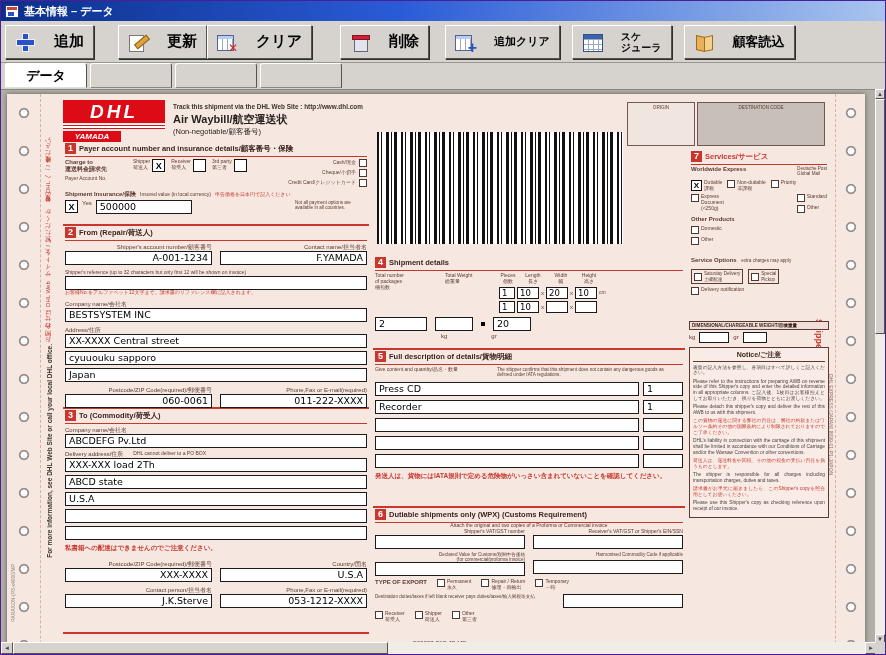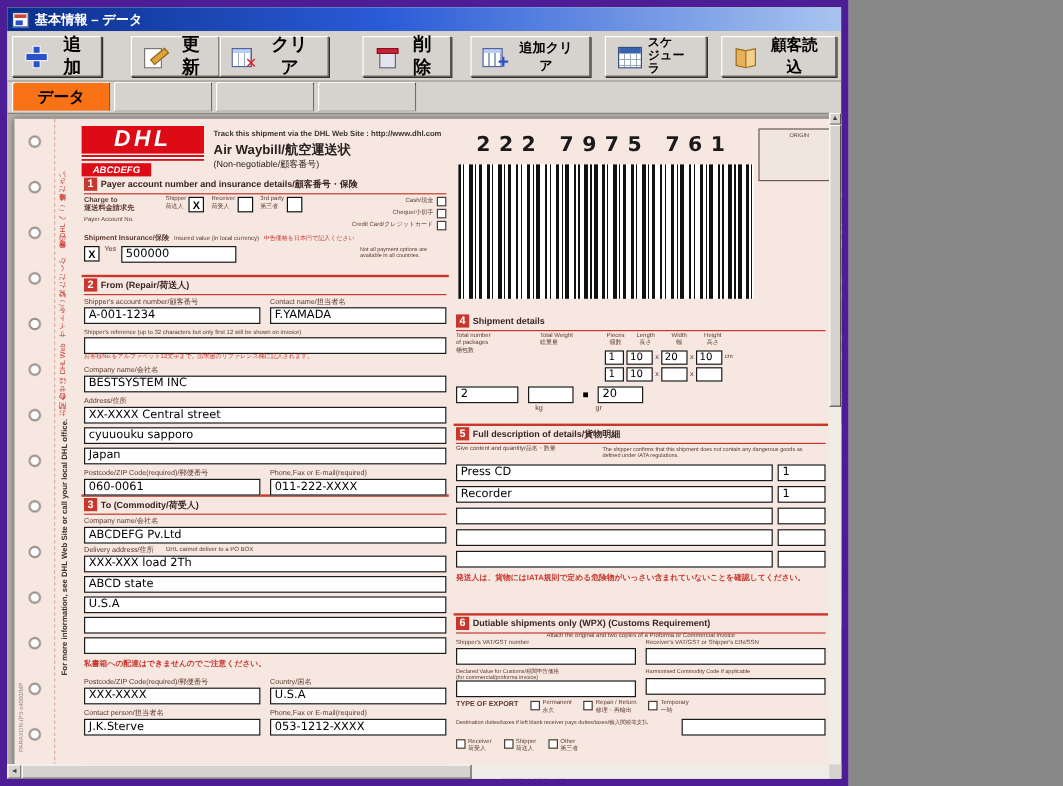--- a/index.html
+++ b/index.html
@@ -1,31 +1,31 @@
 <!DOCTYPE html>
 <html><head>
 <meta charset="utf-8">
 <style>
   * { margin:0; padding:0; box-sizing:border-box; }
   html,body { background:#888; }
   body { font-family:"Liberation Sans","DejaVu Sans",sans-serif; }
-  .win { position:relative; width:707px; height:655px; background:#d6d3ce; overflow:hidden; border:6px solid #4c1d95; }
+  .win { position:relative; width:886px; height:655px; background:#d6d3ce; overflow:hidden; border:1px solid #4c1d95; }
 
   
   .titlebar { position:absolute; top:0; left:0; right:0; height:20px;
     background:linear-gradient(90deg,#0b2f8a 0%,#2a5bd7 45%,#a8c4ee 100%);
     display:flex; align-items:center; gap:5px; padding:0 4px; color:#fff; font-size:11px; font-weight:bold; }
   .app-icon { width:14px; height:13px; background:#fff; border:1px solid #1a3c8c; position:relative; flex:none; }
   .app-icon::before { content:""; position:absolute; top:1px; left:1px; right:1px; height:3px; background:#c43; }
   .app-icon::after { content:""; position:absolute; top:6px; left:2px; width:6px; height:4px; background:#2b51c7; }
 
   
   .toolbar { position:absolute; top:20px; left:0; right:0; height:42px; background:#d6d3ce;
     border-bottom:1px solid #9a978e; display:flex; align-items:center; padding:0 4px; }
-  .tbtn { display:flex; align-items:center; gap:6px; height:34px; padding:0 9px; background:#d6d3ce;
+  .tbtn { display:flex; align-items:center; gap:19px; height:34px; padding:0 9px; background:#d6d3ce;
     border:1px solid; border-color:#ffffff #55534b #55534b #ffffff; box-shadow:1px 1px 0 #2f2e29;
     font-family:inherit; font-weight:bold; font-size:15px; color:#000; cursor:default; }
   .tlabel-sm { font-size:11px; font-weight:bold; }
   .tlabel-2l { display:flex; flex-direction:column; font-size:10px; line-height:11px; font-weight:bold; text-align:left; }
   .tlabel-md { font-size:13px; font-weight:bold; }
   .ticon { width:20px; height:20px; position:relative; flex:none; }
   .icon-add::before { content:""; position:absolute; left:8px; top:2px; width:5px; height:17px; background:#2b51c7; box-shadow:0 0 0 1px #eef; }
   .icon-add::after  { content:""; position:absolute; left:2px; top:8px; width:17px; height:5px; background:#2b51c7; box-shadow:0 0 0 1px #eef; }
   .icon-update::before { content:""; position:absolute; left:1px; top:3px; width:13px; height:15px; background:#fff; border:1px solid #777; }
   .icon-update::after { content:""; position:absolute; left:6px; top:7px; width:14px; height:4px; background:#e0a23c; border:1px solid #8a6a20; transform:rotate(-40deg); }
@@ -43,21 +43,21 @@
       repeating-linear-gradient(rgba(0,0,0,0) 0 4px,#9ab 4px 5px),#fff; }
   .icon-cust::before { content:""; position:absolute; left:2px; top:4px; width:7px; height:13px; background:#e8b05a; border:1px solid #9a7020; transform:skewY(12deg); }
   .icon-cust::after { content:""; position:absolute; left:10px; top:4px; width:7px; height:13px; background:#f4d08a; border:1px solid #9a7020; transform:skewY(-12deg); }
   .m24{margin-left:24px}.m22{}.m16{margin-left:16px}.m28{margin-left:28px}.m12{margin-left:12px}
 
   
   .tabrow { position:absolute; top:62px; left:4px; height:25px; display:flex; gap:3px; }
   .tab { width:82px; height:25px; background:#d6d3ce; border:1px solid; border-color:#ffffff #55534b #8a887e #ffffff;
     border-radius:3px 3px 0 0; display:flex; align-items:center; justify-content:center;
     font-size:13px; font-weight:bold; color:#000; }
-  .tab.active { background:#f97316; border-bottom-color:#e4e1dc; }
+  .tab.active { background:#ffffff; border-bottom-color:#e4e1dc; }
 
   
   .workspace { position:absolute; top:88px; left:0; width:876px; height:555px; background:#b2afa8; overflow:hidden; border-top:1px solid #8a887e; }
   .paper { position:absolute; left:6px; top:4px; width:858px; height:720px; background:#f6e7e1; box-shadow:0 0 5px rgba(0,0,0,.45); }
   .holes { position:absolute; top:0; bottom:0;
     background-image:radial-gradient(circle at 17px 19px,#fdfdfd 0 3.2px,#8f8f8f 3.8px 4.6px,#c7a99e 5px,rgba(0,0,0,0) 5.6px);
     background-size:34px 38px; }
   .holes-l { left:0; width:34px; border-right:1px dashed #d8b0a4; }
   .holes-r { right:0; width:30px; border-left:1px dashed #d8b0a4;
     background-image:radial-gradient(circle at 15px 19px,#fdfdfd 0 3.2px,#8f8f8f 3.8px 4.6px,#c7a99e 5px,rgba(0,0,0,0) 5.6px);
@@ -116,21 +116,21 @@
   .s1-row { display:flex; gap:6px; margin-top:2px; }
   .opt { display:flex; align-items:flex-start; gap:2px; }
   .paycol { margin-left:auto; }
   .payrow { display:flex; align-items:center; gap:3px; justify-content:flex-end; margin-bottom:2px; }
   .insrow { display:flex; align-items:center; gap:4px; margin-top:2px; }
   .insrow2 { display:flex; align-items:flex-start; gap:4px; margin-top:2px; }
   .w96{width:96px}.w52{width:52px}.w40{width:40px}.w38{width:38px}.grow{flex:1}
   .note { width:72px; margin-left:auto; }
 
   .s2 { height:183px; } .s3 { height:225px; }
-  .twocol { display:flex; gap:8px; }
+  .twocol { display:flex; gap:8px;text-align:right; }
   .fcol { flex:1; }
   .mt3{margin-top:3px}.mt5{margin-top:5px}.mt8{margin-top:8px}
 
   .s4 { height:94px; }
   .s4top { display:flex; gap:6px; margin-top:2px; }
   .dimhead { display:flex; gap:4px; }
   .dimhead .lb2 { text-align:center; }
   .dh1{width:18px}.dh2{width:24px}.dh3{width:24px}.dh4{width:24px}
   .dr { display:flex; align-items:center; gap:2px; margin-top:2px; }
   .dr .fd { height:12px; font-size:8.5px; line-height:10px; padding:0 2px; }
@@ -245,29 +245,28 @@
       <div class="vtext vr-copy">Shipper's copy/お客様控え</div>
       <div class="vtext vr-small">DHL EXPRESS (JAPAN) 8099-01-P1-JAPON</div>
       <div class="vtext vcorner">PARAXON-(P3-x4000/MP</div>
 
       <div class="form">
 
         <div class="hdr-left">
           <div class="dhl-logo">
             <div class="dhl-main">DHL</div>
             <div class="dhl-stripes"></div>
-            <div class="dhl-sub">ABCDEFG</div>
+            <div class="dhl-sub">YAMADA</div>
           </div>
           <div>
             <div class="track">Track this shipment via the DHL Web Site : http://www.dhl.com</div>
             <div class="awb-title">Air Waybill/航空運送状</div>
             <div class="awb-sub">(Non-negotiable/顧客番号)</div>
           </div>
         </div>
-        <div class="awb-num">222 7975 761</div>
         <div class="barcode"></div>
         <div class="codebox origin">
           <div class="lb f45">ORIGIN</div>
         </div>
         <div class="codebox dest">
           <div class="lb f45">DESTINATION CODE</div>
         </div>
 
         <div class="col-left">
 

